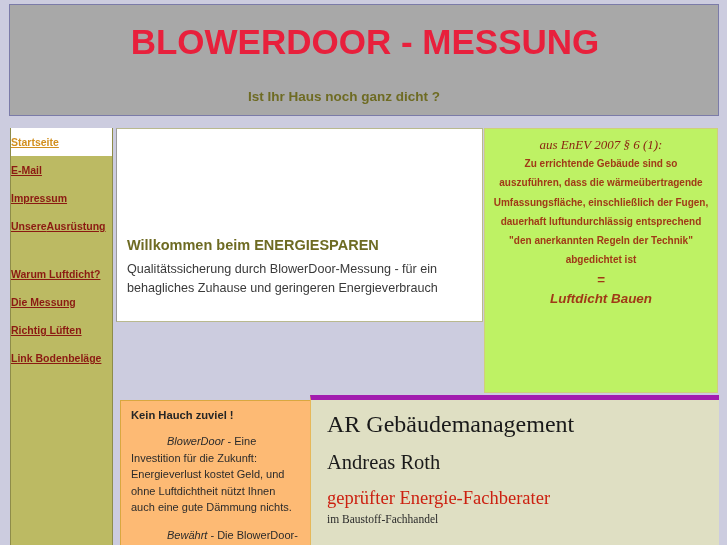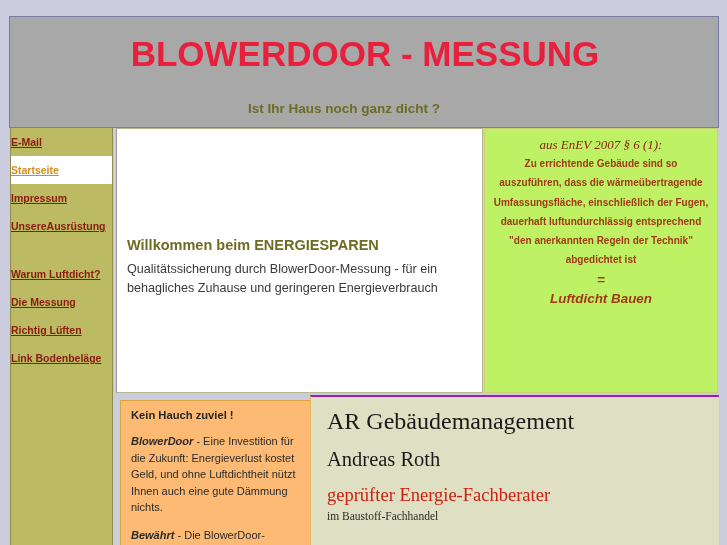--- a/index.html
+++ b/index.html
@@ -17,21 +17,21 @@
     position: absolute;
     left: 0; top: 0;
     width: 727px;
     height: 545px;
   }
 
   
   .header {
     position: absolute;
     left: 9px;
-    top: 16px;
+    top: 4px;
     width: 710px;
     height: 112px;
     background: #a8a8a8;
     border: 1px solid #7b7ba8;
     box-sizing: border-box;
   }
   .header-title {
     position: absolute;
     left: 0;
     top: 17px;
@@ -87,21 +87,21 @@
     display: inline-block;
   }
   .nav-label.accent { color: #d28f1e; }
 
   
   .main-panel {
     position: absolute;
     left: 116px;
     top: 128px;
     width: 367px;
-    height: 265px;
+    height: 194px;
     background: #ffffff;
     border: 1px solid #b9b98f;
     border-left: 1px solid #9a9a9a;
     box-sizing: border-box;
   }
   .welcome-head {
     position: absolute;
     left: 10px;
     top: 108px;
     color: #6e6b23;
@@ -188,32 +188,33 @@
   }
   .tips-para {
     color: #2b2b2b;
     font-size: 11px;
     line-height: 16.5px;
     font-family: "Liberation Sans", sans-serif;
     margin-bottom: 11px;
   }
   .tips-para b {
     font-style: italic;
-    font-weight: bold;
+    font-weight: normal;
+    margin-left: 36px;
   }
 
   
   .company-panel {
     position: absolute;
     left: 310px;
     top: 395px;
     width: 409px;
     height: 150px;
     background: #dfdfc3;
-    border-top: 2px solid #a21caf;
+    border-top: 5px solid #a21caf;
     border-left: 1px solid #e6b85a;
     box-sizing: border-box;
     padding: 8px 0 0 16px;
     overflow: hidden;
   }
   .company-name {
     color: #1a1a1a;
     font-size: 24px;
     font-family: "Liberation Serif", serif;
     line-height: 32px;
@@ -244,25 +245,25 @@
 <body>
 
 <div class="page">
 
   <div class="header">
     <div class="header-title">BLOWERDOOR - MESSUNG</div>
     <div class="header-subtitle">Ist Ihr Haus noch ganz dicht ?</div>
   </div>
 
   <nav class="sidebar">
-    <div class="nav-slot">
-      <span class="nav-label">E-Mail</span>
-    </div>
     <div class="nav-slot first">
       <span class="nav-label accent">Startseite</span>
+    </div>
+    <div class="nav-slot">
+      <span class="nav-label">E-Mail</span>
     </div>
     <div class="nav-slot">
       <span class="nav-label">Impressum</span>
     </div>
     <div class="nav-slot tall">
       <span class="nav-label">Unsere</span>
         <br>
       <span class="nav-label">Ausrüstung</span>
     </div>
     <div class="nav-slot">

